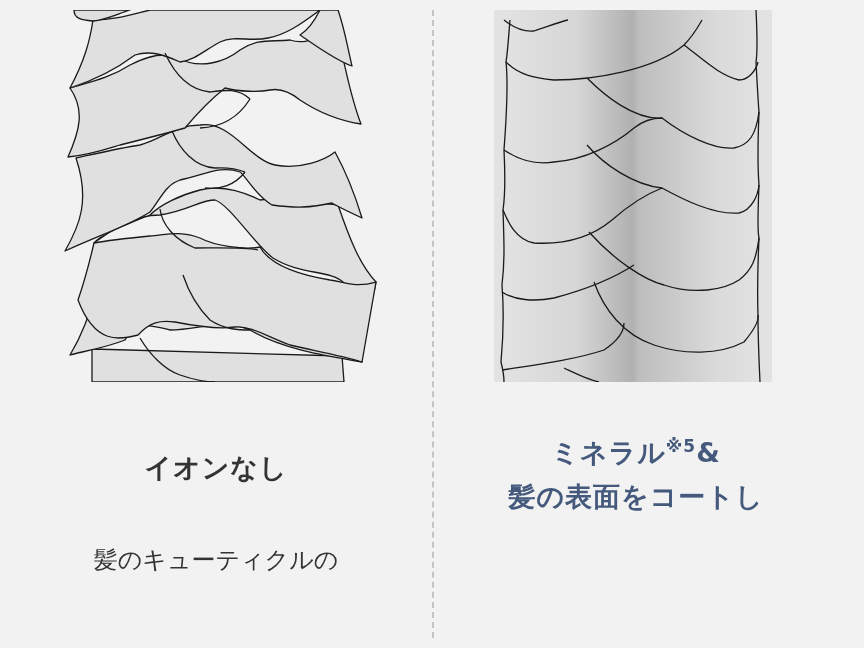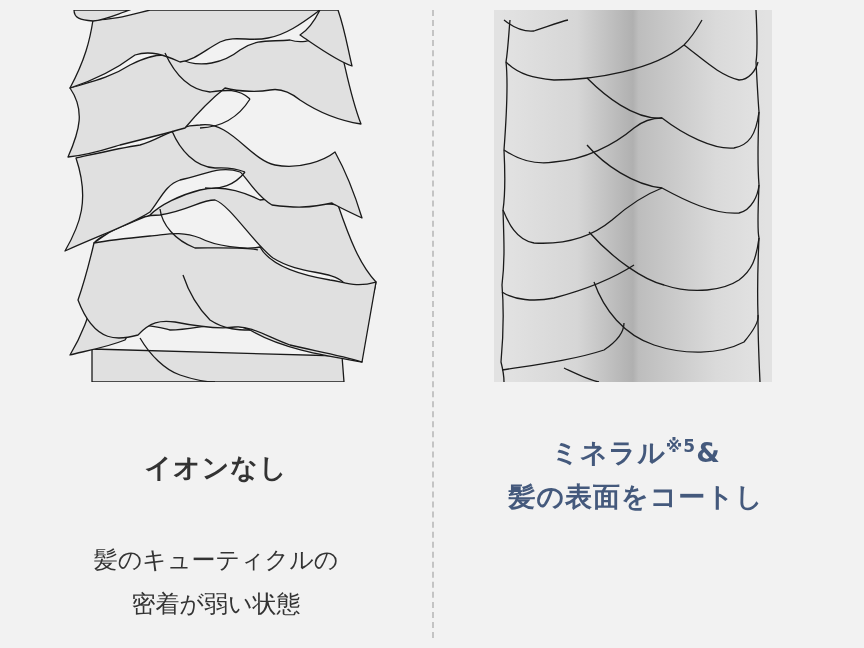--- a/index.html
+++ b/index.html
@@ -67,21 +67,20 @@
         <path d="M245,172 C235,185 220,190 205,188"></path>
         <path d="M160,209 C162,225 175,240 195,248 C215,248 250,247 258,250"></path>
         <path d="M183,275 C188,290 195,305 210,320 C225,330 240,330 250,330"></path>
         <path d="M140,338 C150,355 165,370 180,375 C195,380 205,382 215,382"></path>
       </g>
     </svg>
   </div>
   <div class="title">イオンなし</div>
   <div class="desc">
     <div>髪のキューティクルの</div>
-    <div>密着が弱い状態</div>
   </div>
 </div>
 
 <div class="panel right">
   <div class="illus">
     <svg width="278" height="372" viewBox="0 0 278 372">
       <defs>
         <linearGradient id="hairGrad" x1="0" y1="0" x2="1" y2="0">
           <stop offset="0" stop-color="#e4e4e4"></stop>
           <stop offset="0.3" stop-color="#d6d6d6"></stop>

